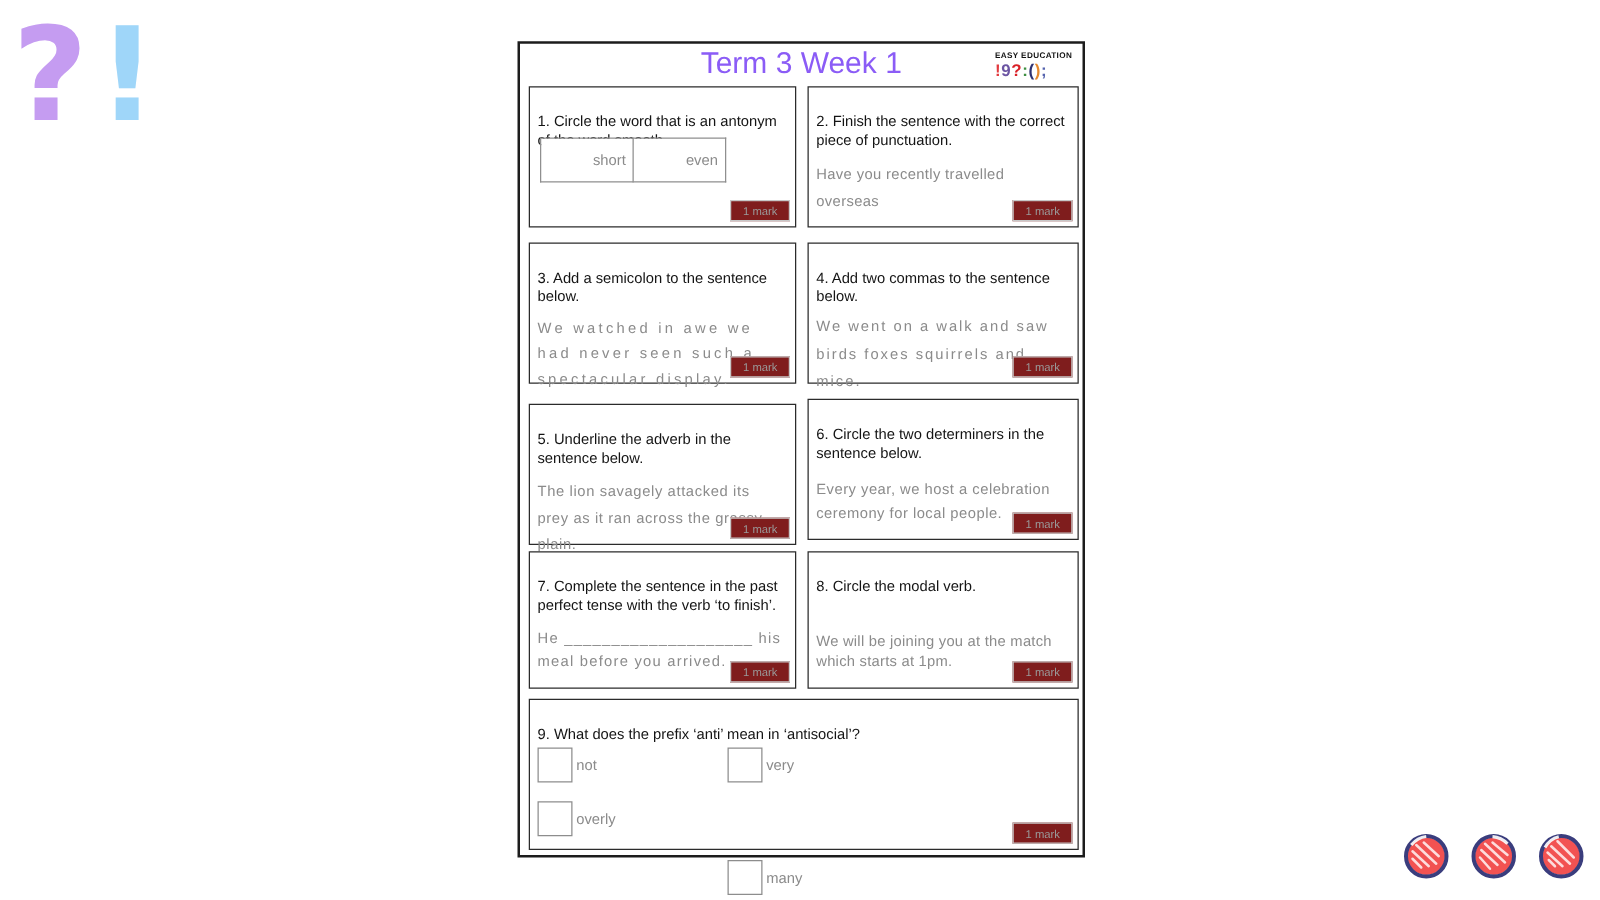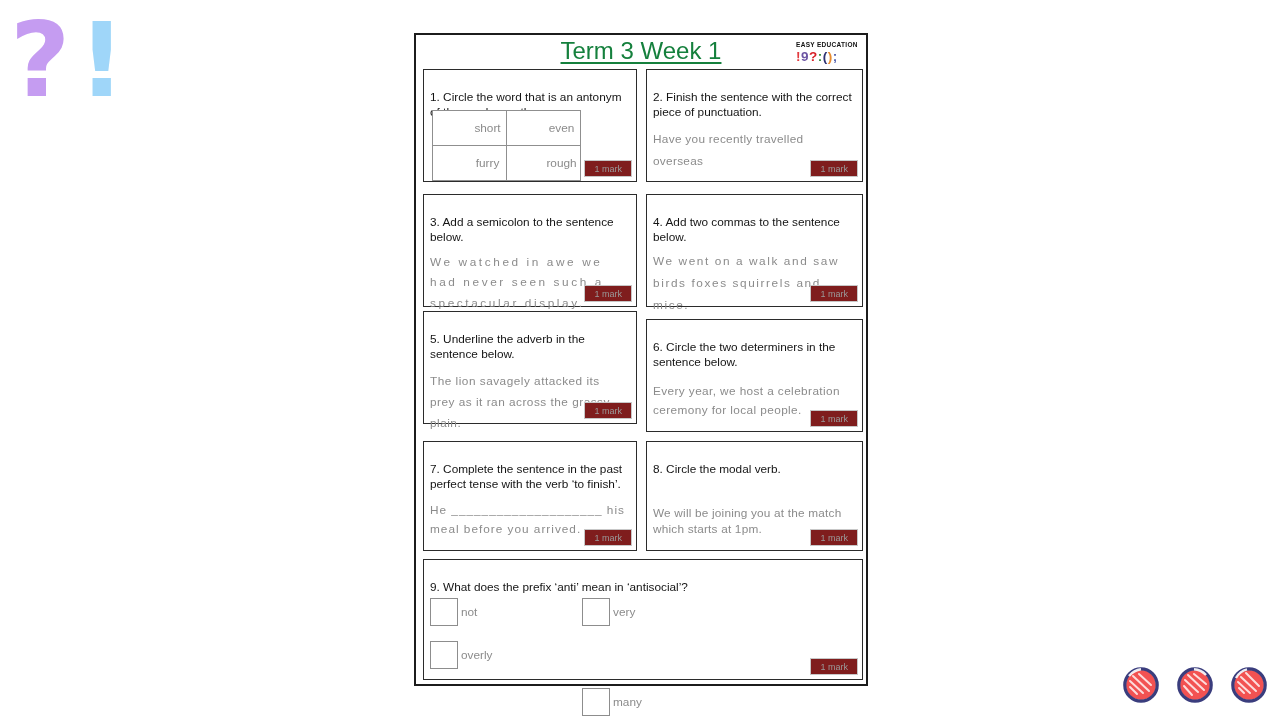--- a/index.html
+++ b/index.html
@@ -9,22 +9,22 @@
   
   .deco { position: absolute; font-family: "DejaVu Sans", sans-serif; font-weight: bold;
           font-size: 104px; line-height: 1; user-select: none; }
   .deco-q { left: 10px; top: 8px; color: #c59cf1; }
   .deco-e { left: 78px; top: 8px; color: #9fd6f9; }
 
   
   .page { position: absolute; left: 414px; top: 33px; width: 454px; height: 653px;
           background: #fff; border: 2px solid #1c1c1c; }
   .title { position: absolute; top: 2px; left: 0; right: 0; text-align: center;
-           font-size: 24px; font-weight: 500; color: #15803d;
-           text-decoration: underline; text-underline-offset: 3px; }
+           font-size: 24px; font-weight: 500; color: #8b5cf6;
+           text-underline-offset: 3px; }
 
   .logo { position: absolute; right: 6px; top: 7px; width: 64px; text-align: left; line-height: 1; }
   .logo-name { font-size: 6.5px; font-weight: bold; letter-spacing: 0.3px; color: #111; white-space: nowrap; }
   .logo-glyphs { font-size: 13.5px; font-weight: bold; letter-spacing: 0.5px; margin-top: 1px; }
 
   .qbox { position: absolute; border: 1.8px solid #2b2b2b; background: #fff; padding: 3px 6px; }
   .prompt { font-size: 11.8px; color: #141414; line-height: 1.28; margin-top: 17px; }
   .body-text { color: #8b8b8b; font-size: 11.8px; white-space: pre-line; margin-top: 7px; }
 
   .bt-q2 { margin-top: 9px;  line-height: 1.85; letter-spacing: 0.3px; }
@@ -65,24 +65,20 @@
   </div>
 
   <div class="qbox" style="left:7px; top:34px; width:214px; height:113px;">
     <div class="prompt">1.  Circle the word that is an antonym of the word smooth.</div>
     <table class="word-table">
       <tbody>
           <tr>
         <td>short</td>
         <td>even</td>
       </tr>
-      <tr>
-        <td>furry</td>
-        <td>rough</td>
-      </tr>
     </tbody>
       </table>
     <div class="mark">1 mark</div>
   </div>
 
   <div class="qbox" style="left:230px; top:34px; width:217px; height:113px;">
     <div class="prompt">2. Finish the sentence with the correct piece of punctuation.</div>
     <div class="body-text bt-q2">Have you recently travelled
 overseas</div>
     <div class="mark">1 mark</div>
@@ -97,21 +93,21 @@
   </div>
 
   <div class="qbox" style="left:230px; top:159px; width:217px; height:113px;">
     <div class="prompt">4. Add two commas to the sentence below.</div>
     <div class="body-text bt-q4">We went on a walk and saw
 birds foxes squirrels and
 mice.</div>
     <div class="mark">1 mark</div>
   </div>
 
-  <div class="qbox" style="left:7px; top:276px; width:214px; height:113px;">
+  <div class="qbox" style="left:7px; top:288px; width:214px; height:113px;">
     <div class="prompt">5. Underline the adverb in the sentence below.</div>
     <div class="body-text bt-q5">The lion savagely attacked its
 prey as it ran across the grassy
 plain.</div>
     <div class="mark">1 mark</div>
   </div>
 
   <div class="qbox" style="left:230px; top:284px; width:217px; height:113px;">
     <div class="prompt">6. Circle the two determiners in the sentence below.</div>
     <div class="body-text bt-q6">Every year, we host a celebration

